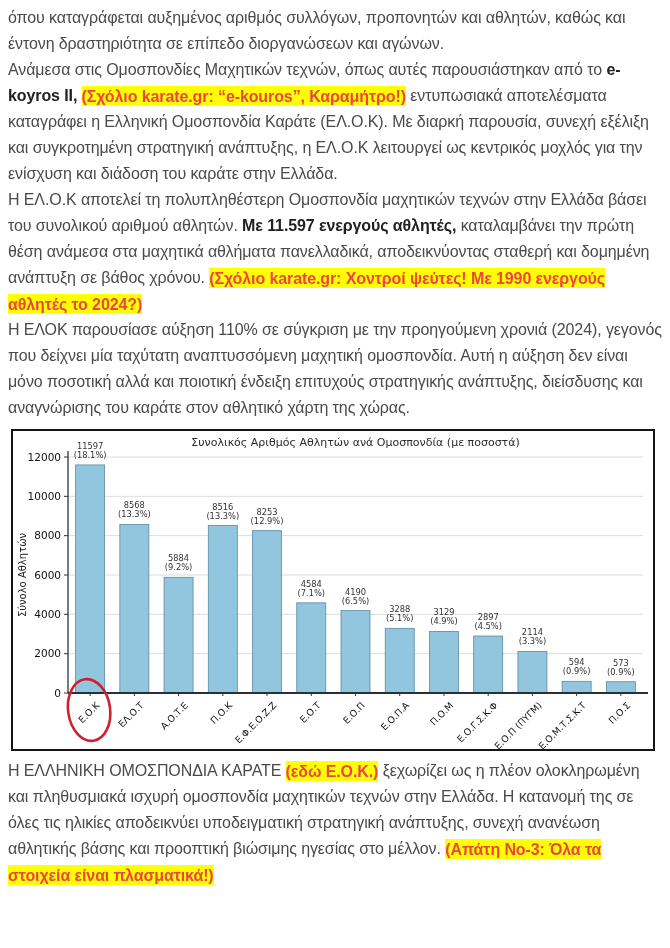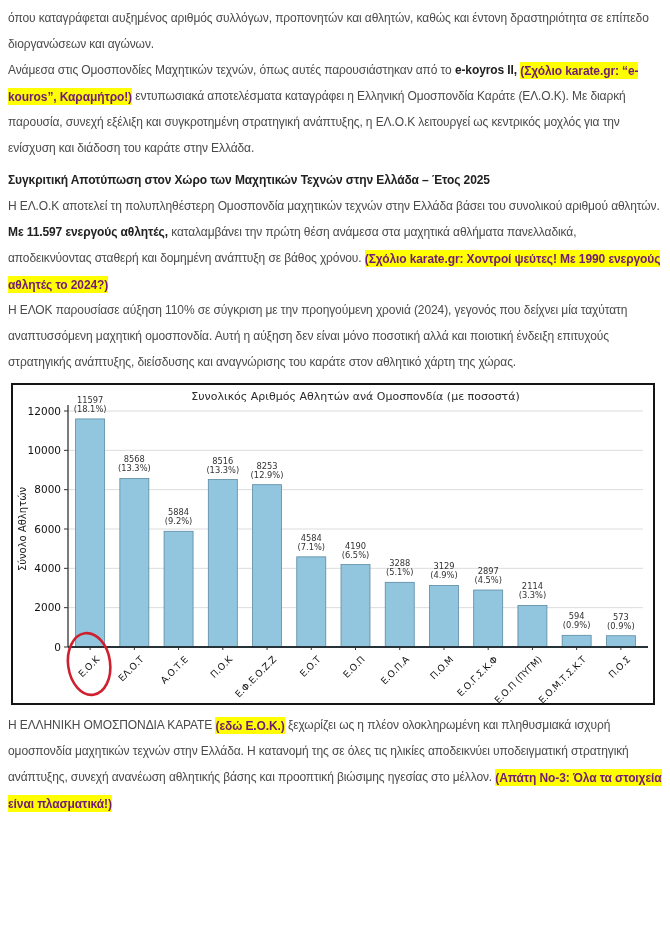--- a/index.html
+++ b/index.html
@@ -2,27 +2,27 @@
 <html lang="el" style="--hl: #ffff00;"><head>
 <meta charset="utf-8">
 <style>
   html,body{margin:0;padding:0;}
   body{
     width:670px;height:948px;overflow:hidden;background:#ffffff;
     font-family:"Liberation Sans", sans-serif;
   }
   .content{padding:5px 8px 0 8px;}
   .para{
-    margin:0;font-size:12px;line-height:26px;color:#4a4a4a;
+    margin:0;font-size:16px;line-height:26px;color:#4a4a4a;
     letter-spacing:-0.1px;text-align:left;
   }
   .seg-normal{font-weight:400;}
   .seg-bold{font-weight:700;color:#212121;}
   .seg-hl{
-    font-weight:700;color:#701a75;background:var(--hl,#ffff00);
+    font-weight:700;color:#ef4444;background:var(--hl,#ffff00);
     padding:1.5px 0;box-decoration-break:clone;-webkit-box-decoration-break:clone;
   }
   .heading{margin-top:6px;}
   .gap-top{}
   .chart-frame{
     margin:8px 0 0 3px;width:640px;height:318px;
     border:2px solid #141414;background:#ffffff;position:relative;
   }
   .chart-frame svg{display:block;overflow:visible;}
   .after-chart{margin-top:7px;}
@@ -30,21 +30,20 @@
 </head>
 <body>
 
 <div class="content">
 
   <p class="para"><span class="seg-normal">όπου καταγράφεται αυξημένος αριθμός συλλόγων, προπονητών και αθλητών, καθώς και έντονη δραστηριότητα σε επίπεδο διοργανώσεων και αγώνων.</span></p>
 
   <p class="para"><span class="seg-normal">Ανάμεσα στις Ομοσπονδίες Μαχητικών τεχνών, όπως αυτές παρουσιάστηκαν από το </span><span class="seg-bold">e-koyros II, </span><span class="seg-hl">(Σχόλιο karate.gr: “e-kouros”, Καραμήτρο!)</span><span class="seg-normal"> εντυπωσιακά αποτελέσματα καταγράφει η Ελληνική Ομοσπονδία Καράτε (ΕΛ.Ο.Κ). Με διαρκή παρουσία, συνεχή εξέλιξη και συγκροτημένη στρατηγική ανάπτυξης, η ΕΛ.Ο.Κ λειτουργεί ως κεντρικός μοχλός για την ενίσχυση και διάδοση του καράτε στην Ελλάδα.</span></p>
 
 
-  <p class="para heading"><span class="seg-bold">Συγκριτική Αποτύπωση στον Χώρο των Μαχητικών Τεχνών στην Ελλάδα – Έτος 2025</span></p>
 
   <p class="para"><span class="seg-normal">Η ΕΛ.Ο.Κ αποτελεί τη πολυπληθέστερη Ομοσπονδία μαχητικών τεχνών στην Ελλάδα βάσει του συνολικού αριθμού αθλητών. </span><span class="seg-bold">Με 11.597 ενεργούς αθλητές,</span><span class="seg-normal"> καταλαμβάνει την πρώτη θέση ανάμεσα στα μαχητικά αθλήματα πανελλαδικά, αποδεικνύοντας σταθερή και δομημένη ανάπτυξη σε βάθος χρόνου. </span><span class="seg-hl">(Σχόλιο karate.gr: Χοντροί ψεύτες! Με 1990 ενεργούς αθλητές το 2024?)</span></p>
 
   <p class="para gap-top"><span class="seg-normal">Η ΕΛΟΚ παρουσίασε αύξηση 110% σε σύγκριση με την προηγούμενη χρονιά (2024), γεγονός που δείχνει μία ταχύτατη αναπτυσσόμενη μαχητική ομοσπονδία. Αυτή η αύξηση δεν είναι μόνο ποσοτική αλλά και ποιοτική ένδειξη επιτυχούς στρατηγικής ανάπτυξης, διείσδυσης και αναγνώρισης του καράτε στον αθλητικό χάρτη της χώρας.</span></p>
 
   <div class="chart-frame" id="chart-frame">
       <svg width="640" height="318" viewBox="0 0 640 318">
         <line x1="55" y1="222.66666666666669" x2="630" y2="222.66666666666669" stroke="#d8d8d8" stroke-width="0.9"></line>
         <line x1="55" y1="183.33333333333334" x2="630" y2="183.33333333333334" stroke="#d8d8d8" stroke-width="0.9"></line>
         <line x1="55" y1="144" x2="630" y2="144" stroke="#d8d8d8" stroke-width="0.9"></line>

